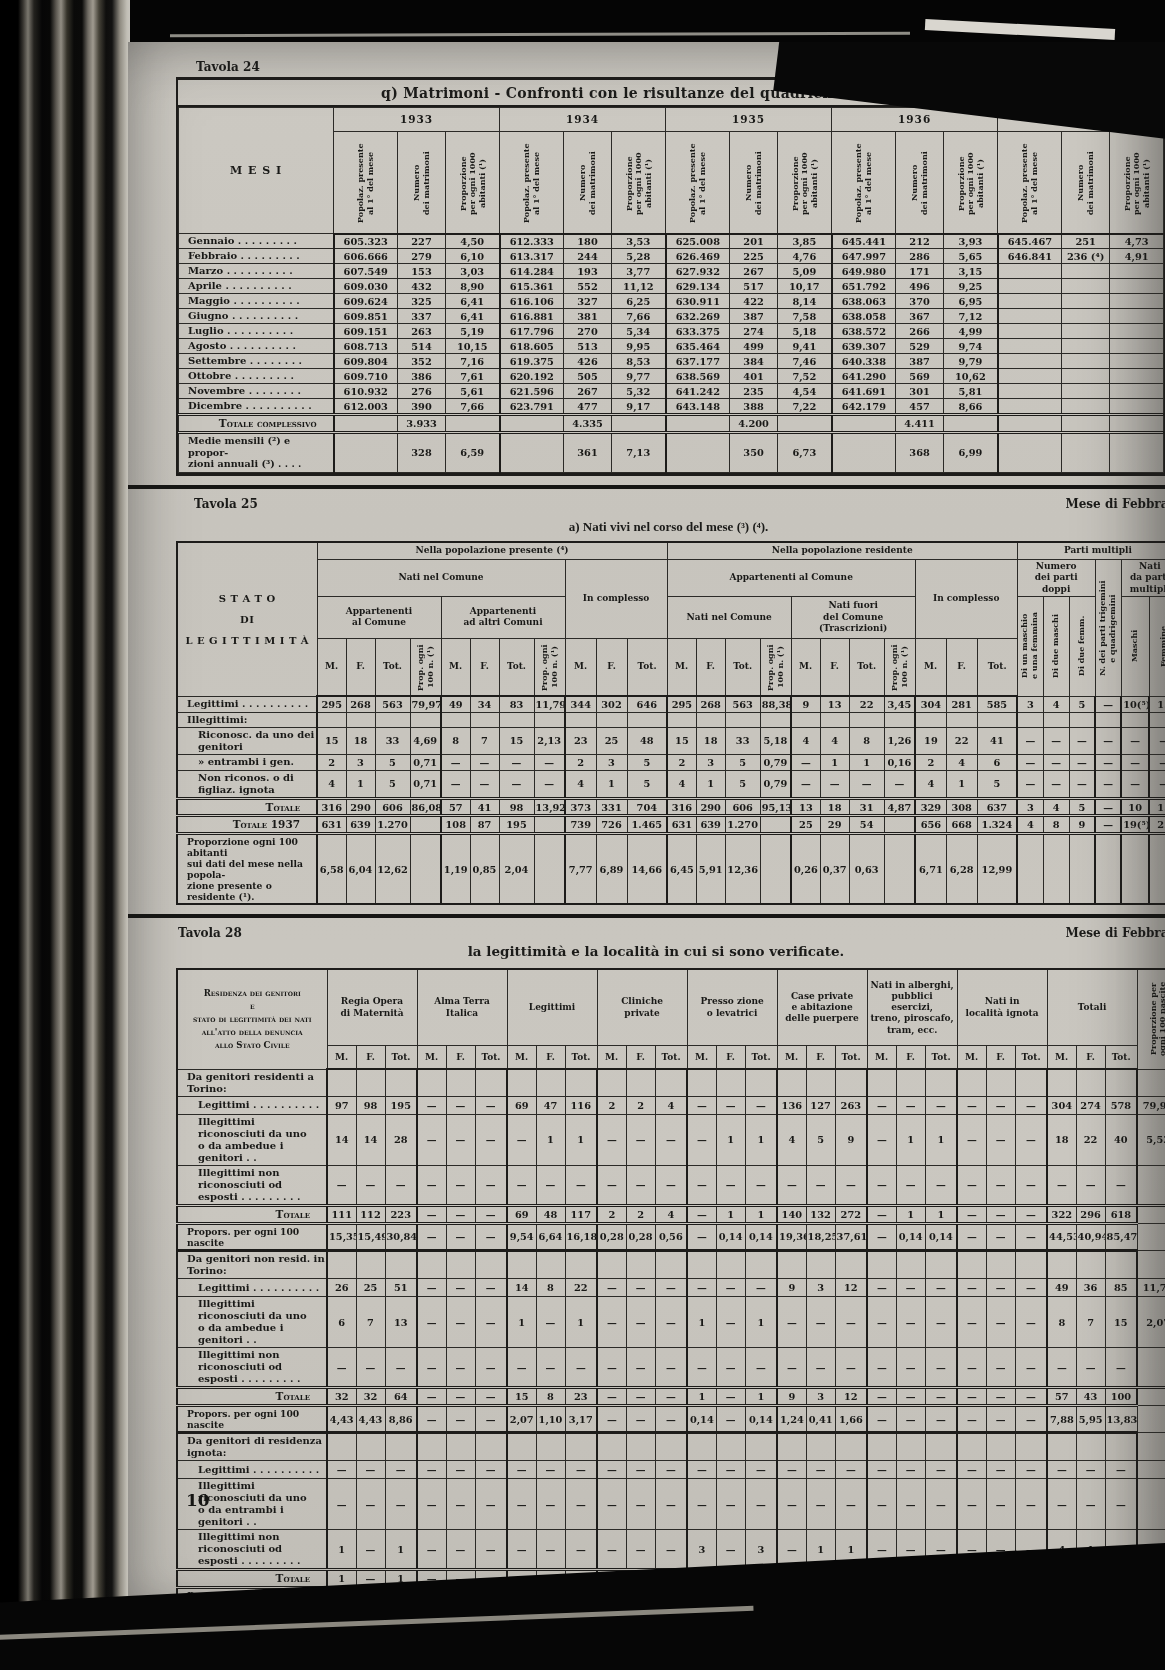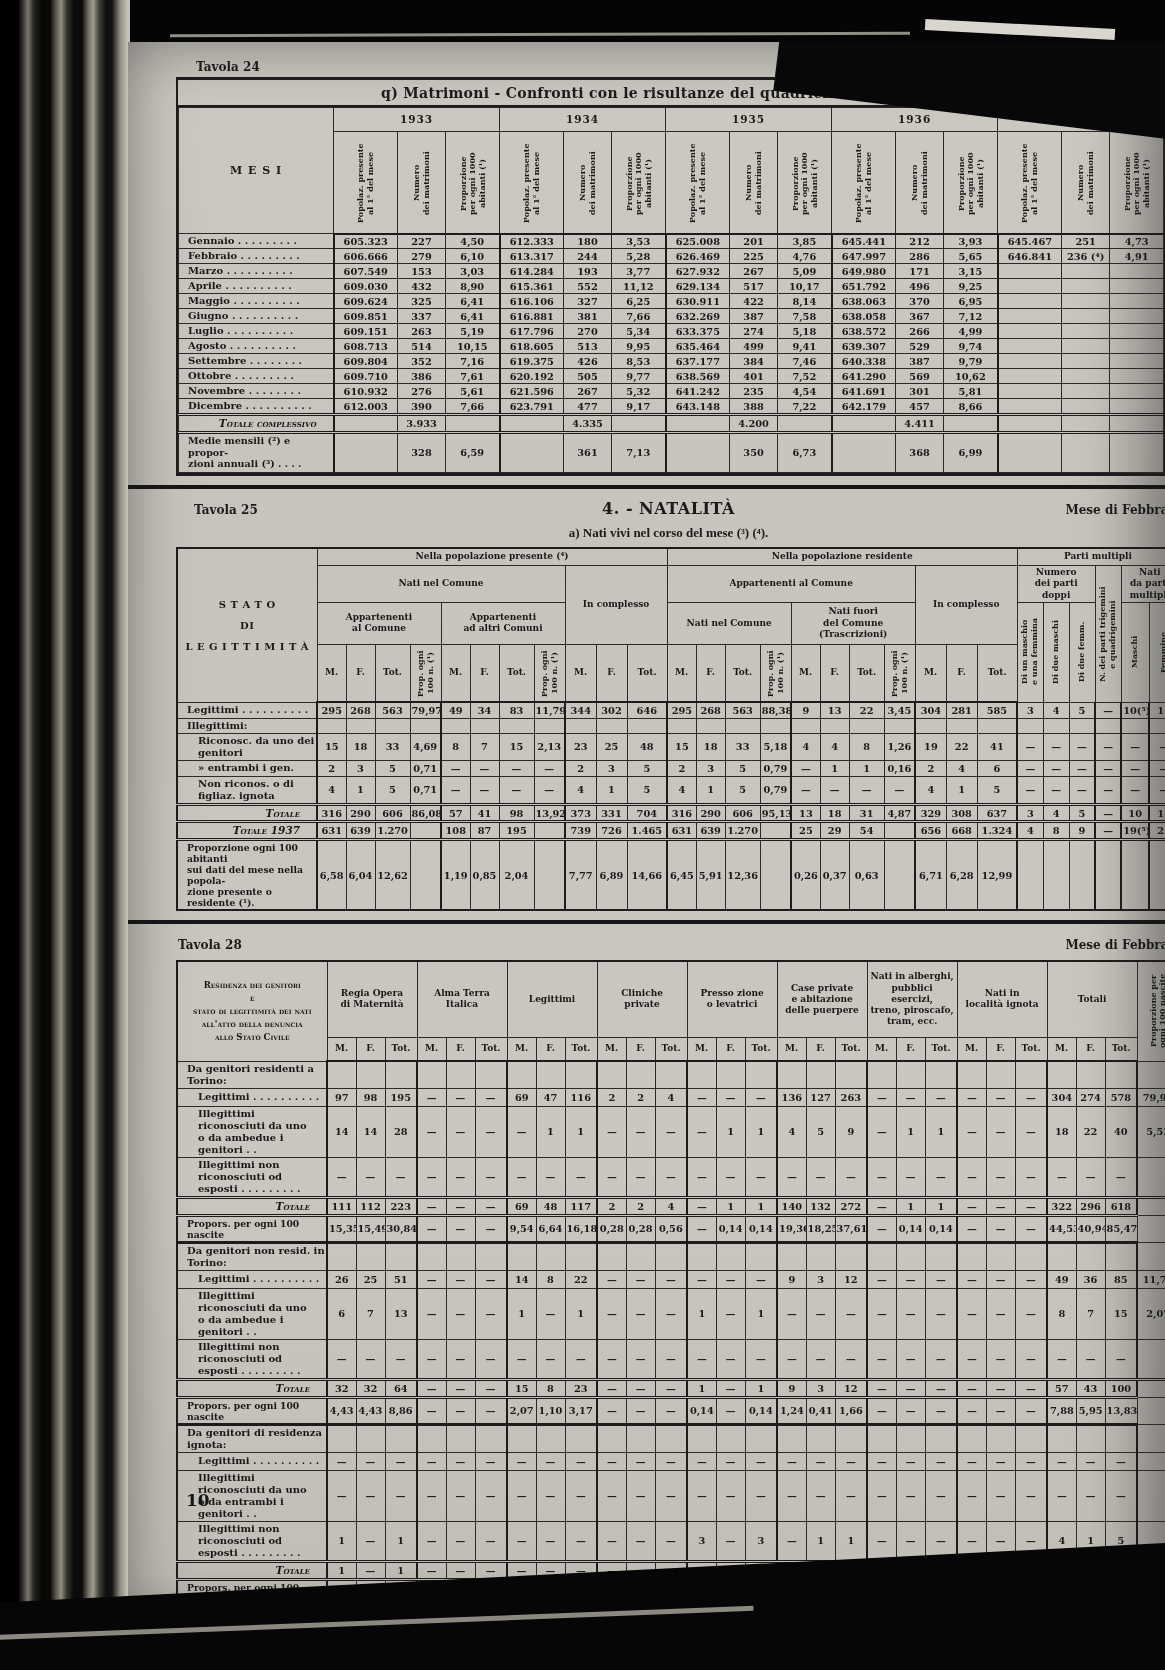--- a/index.html
+++ b/index.html
@@ -37,21 +37,21 @@
 
   .content{padding:12px 0 0 48px;color:#1b1b19;}
   .phead{display:flex;justify-content:space-between;align-items:center;padding:6px 150px 3px 20px;}
   .phead .tv{font-size:12px;font-weight:700;}
   .phead .mese{font-size:12px;font-weight:700;}
 
   .frame{border:2px solid #1d1c1a;border-top-width:3px;border-bottom-width:3px;width:985px;background:transparent;}
   .ftitle{text-align:center;font-size:14px;font-weight:700;padding:5px 0 4px 0;border-bottom:2px solid #1d1c1a;letter-spacing:.3px;}
 
   .hrule{height:4px;background:#161614;width:1037px;margin-left:-48px;margin-top:9px;}
-  .sechead{position:relative;height:24px;margin-top:10px;width:985px;}
+  .sechead{position:relative;height:24px;margin-top:4px;width:985px;}
   .sechead .sl{position:absolute;left:18px;top:4px;font-size:12px;font-weight:700;}
   .sechead .st{position:absolute;left:0;right:0;text-align:center;top:0;font-size:16px;font-weight:700;letter-spacing:.5px;}
   .sechead .sm{position:absolute;right:-20px;top:4px;font-size:12px;font-weight:700;}
   .subtitle{text-align:center;font-size:13px;font-weight:700;width:985px;margin:2px 0 6px 0;font-family:Liberation Serif, serif;}
   .t28title{text-align:center;font-size:13.5px;font-weight:700;width:960px;line-height:1.35;margin:2px 0 8px 0;}
 
   table{border-collapse:collapse;table-layout:fixed;}
   #t24{width:985px;} #t25{width:1002px;border:2px solid #1d1c1a;} #t28{width:1002px;border:2px solid #1d1c1a;}
   th,td{border:1px solid #2b2a27;font-weight:700;color:#191917;overflow:hidden;}
   td{font-size:9.8px;text-align:center;vertical-align:middle;padding:0 1px;}
@@ -59,21 +59,21 @@
   thead th.yr{font-size:10.5px;letter-spacing:1px;}
   thead th.v{writing-mode:vertical-rl;transform:rotate(180deg);font-size:8px;line-height:1.2;padding:2px 0;}
   thead tr:last-child th{border-bottom:2px solid #1d1c1a;}
   tbody th.stub{font-size:10px;text-align:left;padding-left:9px;white-space:pre-line;line-height:1.2;border-right:2px solid #1d1c1a;font-weight:700;}
   thead th.stub-h{font-size:11px;letter-spacing:1px;border-radius:15px;}
   thead th.stub25{font-size:10px;line-height:2.1;letter-spacing:.5px;}
   thead th.stub28{font-size:8.6px;font-variant:small-caps;line-height:1.5;}
   td.gs{border-left:2px solid #1d1c1a;}
   tr.rt>td,tr.rt>th{border-top:3px double #1d1c1a;}
   tr.sb>td,tr.sb>th{border-bottom:3px solid #1d1c1a;}
-  .lt{text-align:right !important;padding-right:16px !important;font-style:italic;font-variant:small-caps;font-size:10.5px !important;}
+  .lt{text-align:right !important;padding-right:16px !important;font-variant:small-caps;font-size:10.5px !important;}
   .lm{font-size:9.6px !important;line-height:1.25;}
   .lp{font-size:9.2px !important;line-height:1.2;}
   .ls{font-size:10px !important;}
   .ind{padding-left:20px !important;}
   #t24 tbody tr{height:15px;}
   #t25 tbody tr{height:16px;}
   #t28 tbody tr{height:18px;}
   tr.small{height:13px !important;}
   tr.tall{height:40px !important;}
   .pageno{position:absolute;left:58px;top:1448px;font-size:17px;font-weight:700;color:#151513;}
@@ -415,21 +415,20 @@
               <td></td>
               <td></td>
             </tr>
           </tbody>
         </table>
     </div>
 
     <div class="hrule"></div>
     <div class="sechead">
       <span class="sl">Tavola 25</span>
-      <span class="st">4. - NATALITÀ</span>
       <span class="sm">Mese di Febbraio</span>
     </div>
     <div class="subtitle">a) Nati vivi nel corso del mese (³) (⁴).</div>
     <table id="t25">
         <colgroup>
           <col style="width: 140px;">
           <col style="width: 29px;">
           <col style="width: 29px;">
           <col style="width: 35px;">
           <col style="width: 31px;">
@@ -778,20 +777,21 @@
           </tr>
         </tbody>
       </table>
 
     <div class="hrule"></div>
     <div class="sechead" style="height:18px;">
       <span class="sl" style="left:2px;">Tavola 28</span>
       <span class="sm">Mese di Febbraio</span>
     </div>
     <div class="t28title">
+      <div>la legittimità e la località in cui si sono verificate.</div>
     </div>
     <table id="t28">
         <colgroup>
           <col style="width: 150px;">
           <col style="width: 29px;">
           <col style="width: 29px;">
           <col style="width: 32px;">
           <col style="width: 29px;">
           <col style="width: 29px;">
           <col style="width: 32px;">

